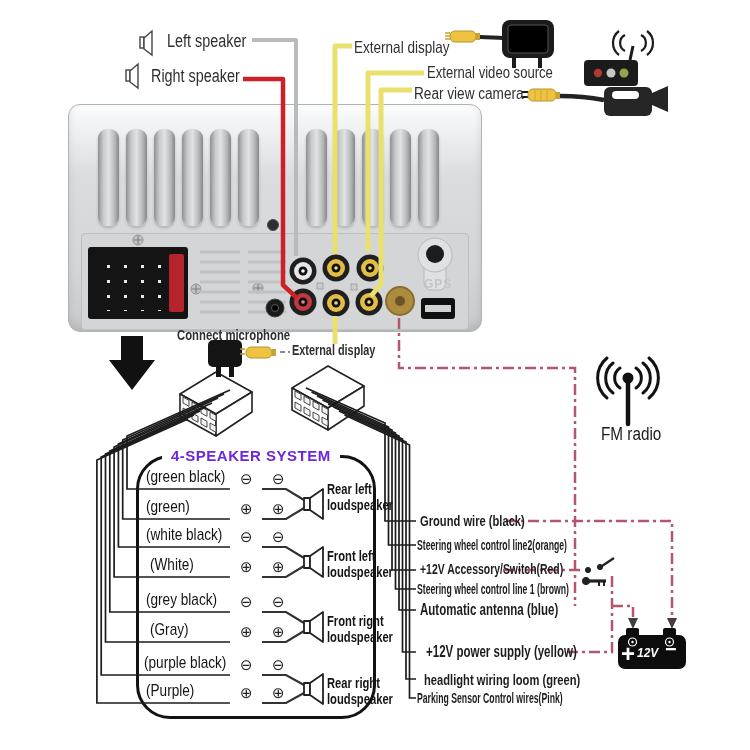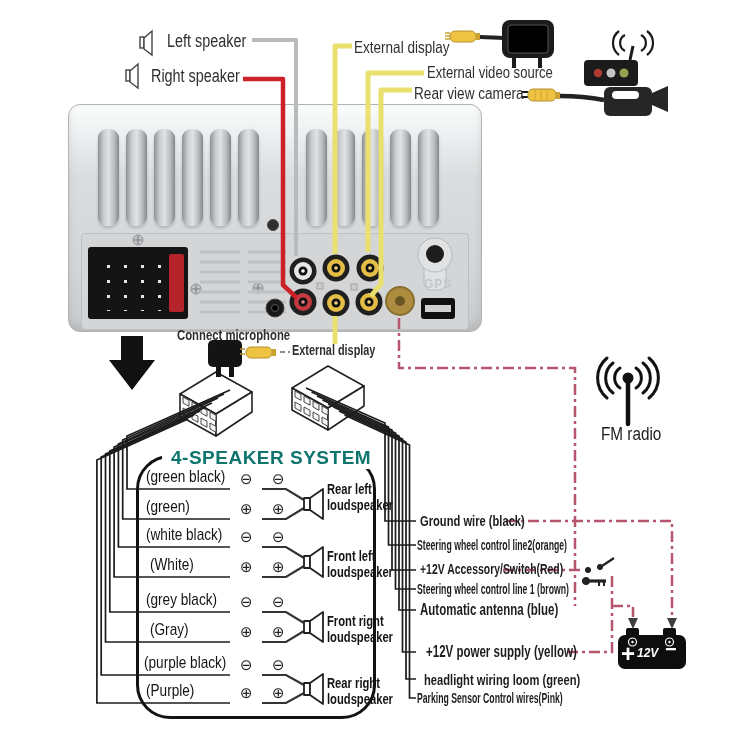--- a/index.html
+++ b/index.html
@@ -16,21 +16,21 @@
        box-shadow:0 2px 3px rgba(0,0,0,.18);}
   #lower-panel{left:12px;top:128px;width:386px;height:95px;background:#d3d5d7;
                border:1px solid #bdbfc1;border-radius:4px;z-index:1;}
   #iso-connector{left:88px;top:247px;width:100px;height:72px;background:#141414;border-radius:3px;z-index:3;}
   #iso-pins{left:8px;top:8px;width:70px;height:56px;
             background-image:radial-gradient(circle,#e6e6e6 1.6px,transparent 1.8px);
             background-size:17px 15px;background-position:4px 4px;}
   #iso-lever{position:absolute;right:4px;top:7px;width:15px;height:58px;background:#b5232b;border-radius:2px;}
   
   #speaker-box{left:136px;top:455px;width:234px;height:258px;border:3px solid #121212;border-radius:34px;z-index:2;background:transparent;}
-  #speaker-box-title{left:162px;top:447px;z-index:10;background:#fff;padding:0 9px;font-size:19px;font-weight:700;letter-spacing:.5px;color:#0f766e;}
+  #speaker-box-title{left:162px;top:447px;z-index:10;background:#fff;padding:0 9px;font-size:15px;font-weight:700;letter-spacing:.5px;color:#6d28d9;}
   .wire-row{position:absolute;z-index:10;font-size:17px;font-weight:500;color:#141414;transform:scaleX(.8);transform-origin:left center;white-space:nowrap;}
   .sym{position:absolute;z-index:10;font-size:15px;color:#222;}
   .spk-name{position:absolute;z-index:10;font-size:14px;font-weight:700;line-height:16px;color:#141414;transform:scaleX(.8);transform-origin:left center;white-space:nowrap;}
   
   .pwr{position:absolute;z-index:10;font-size:15px;font-weight:600;color:#1d1d1d;transform:scaleX(.72);transform-origin:left center;white-space:nowrap;}
   .pwr.cond{font-size:14px;transform:scaleX(.62);}
   
   .bat{position:absolute;z-index:10;color:#fff;font-weight:700;}
   svg#overlay{position:absolute;left:0;top:0;z-index:5;pointer-events:none;}
   #gps-label{font-size:12px;color:#c3c5c7;letter-spacing:1px;font-weight:700;}

